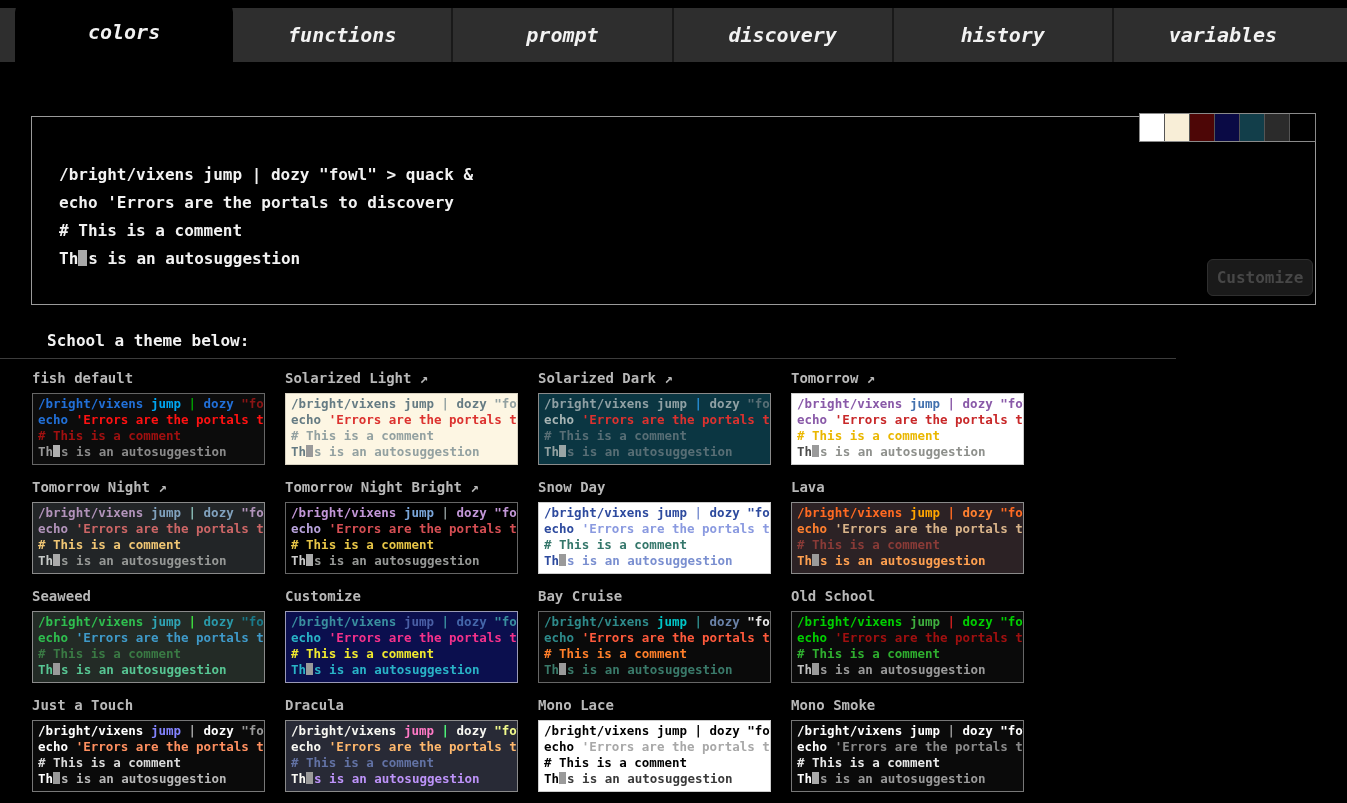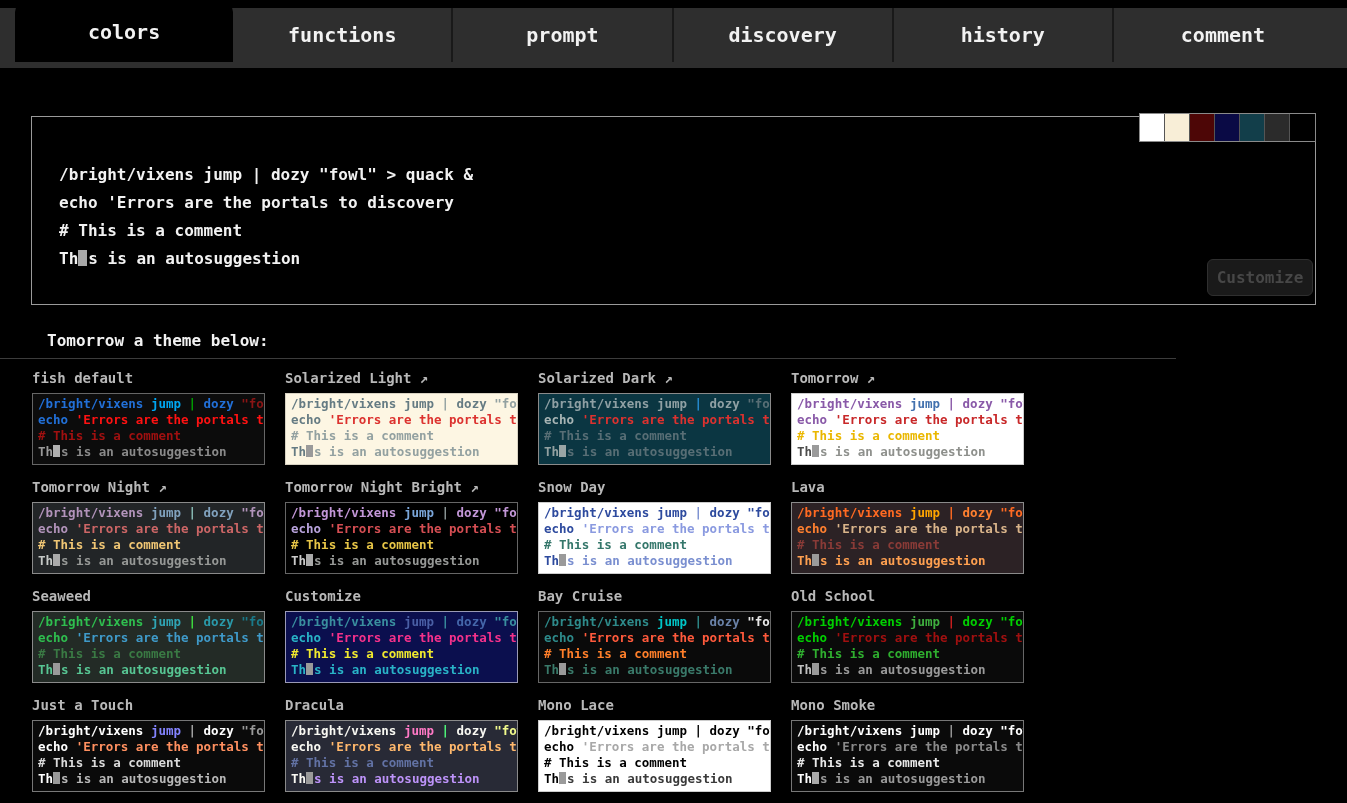--- a/index.html
+++ b/index.html
@@ -1,22 +1,22 @@
 <!DOCTYPE html>
 <html><head>
 <meta charset="utf-8">
 <style>
   * { margin:0; padding:0; box-sizing:border-box; }
   html,body { width:1347px; height:803px; background:#000; overflow:hidden;
               font-family:"DejaVu Sans Mono","Liberation Mono",monospace; }
   .page { width:1347px; height:803px; background:#000; position:relative; }
 
   
-  .tabbar { display:flex; background:#2e2e2e; height:60px; margin-top:8px;
-            padding:0 15px; position:relative; }
+  .tabbar { display:flex; background:#2e2e2e; height:54px; margin-top:8px;
+            padding:0 15px; position:relative;font-style:italic; }
   .tab { flex:1; display:flex; align-items:center; justify-content:center;
          color:#f2f2f2; font-size:20px; font-weight:bold; cursor:pointer;
          border-left:2px solid #191919; height:54px; }
   .tab:first-child { border-left:none; }
   .tab.active { background:#000; border-radius:10px 10px 0 0; position:relative;
                 top:-6px; height:60px; border-left:none; }
   .tab.active + .tab { border-left:none; }
 
   
   .panel { position:absolute; left:31px; top:108px; width:1285px; height:189px;
@@ -53,38 +53,38 @@
 <body>
 
 <div class="page">
 
   <div class="tabbar" id="tabbar">
       <div class="tab active">colors</div>
       <div class="tab">functions</div>
       <div class="tab">prompt</div>
       <div class="tab">discovery</div>
       <div class="tab">history</div>
-      <div class="tab">comment</div>
+      <div class="tab">variables</div>
     </div>
 
   <div class="panel">
     <div class="swatches" id="swatches">
         <div class="swatch" style="background: rgb(255, 255, 255);"></div>
         <div class="swatch" style="background: rgb(248, 238, 215);"></div>
         <div class="swatch" style="background: rgb(77, 6, 6);"></div>
         <div class="swatch" style="background: rgb(10, 10, 69);"></div>
         <div class="swatch" style="background: rgb(18, 62, 74);"></div>
         <div class="swatch" style="background: rgb(43, 43, 43);"></div>
         <div class="swatch" style="background: rgb(0, 0, 0);"></div>
       </div>
     <div class="term" id="terminal"><div style="color: rgb(242, 242, 242);">/bright/vixens jump | dozy "fowl" &gt; quack &amp;</div><div style="color: rgb(242, 242, 242);">echo 'Errors are the portals to discovery</div><div style="color: rgb(242, 242, 242);"># This is a comment</div><div style="color: rgb(242, 242, 242);"><span style="color: rgb(242, 242, 242);">Th</span><span class="cursor" style="background: rgb(168, 168, 168);"></span><span style="color: rgb(242, 242, 242);">s is an autosuggestion</span></div></div>
     <button class="customize">Customize</button>
   </div>
 
-  <div class="section-label">Tomorrow a theme below:</div>
+  <div class="section-label">School a theme below:</div>
 
   <div class="themes-wrap" id="themes">
       <div class="theme-card">
         <div class="theme-name"><span>fish default</span></div>
         <div class="theme-box" style="background: rgb(12, 12, 12); border-color: rgb(102, 102, 102); color: rgb(154, 154, 154);"><div><span style="color: rgb(34, 112, 216);">/bright/vixens</span><span> </span><span style="color: rgb(0, 166, 242);">jump</span><span> </span><span style="color: rgb(0, 160, 0);">|</span><span> </span><span style="color: rgb(34, 112, 216);">dozy</span><span> </span><span style="color: rgb(139, 21, 21);">"fowl" &gt; quack &amp;</span></div><div><span style="color: rgb(34, 112, 216);">echo</span><span> </span><span style="color: rgb(255, 18, 18);">'Errors are the portals to discovery</span></div><div><span style="color: rgb(160, 16, 16);"># This is a comment</span></div><div><span style="color: rgb(154, 154, 154);">Th</span><span class="cursor" style="background: rgb(176, 176, 176);"></span><span style="color: rgb(138, 138, 138);">s is an autosuggestion</span></div></div>
       </div>
       <div class="theme-card">
         <div class="theme-name"><span>Solarized Light</span><span> ↗</span></div>
         <div class="theme-box" style="background: rgb(253, 246, 227); border-color: rgb(216, 210, 194); color: rgb(101, 123, 131);"><div><span style="color: rgb(101, 123, 131);">/bright/vixens</span><span> </span><span style="color: rgb(101, 123, 131);">jump</span><span> </span><span style="color: rgb(147, 161, 161);">|</span><span> </span><span style="color: rgb(101, 123, 131);">dozy</span><span> </span><span style="color: rgb(147, 161, 161);">"fowl" &gt; quack &amp;</span></div><div><span style="color: rgb(101, 123, 131);">echo</span><span> </span><span style="color: rgb(220, 50, 47);">'Errors are the portals to discovery</span></div><div><span style="color: rgb(147, 161, 161);"># This is a comment</span></div><div><span style="color: rgb(101, 123, 131);">Th</span><span class="cursor" style="background: rgb(154, 154, 154);"></span><span style="color: rgb(147, 161, 161);">s is an autosuggestion</span></div></div>
       </div>

